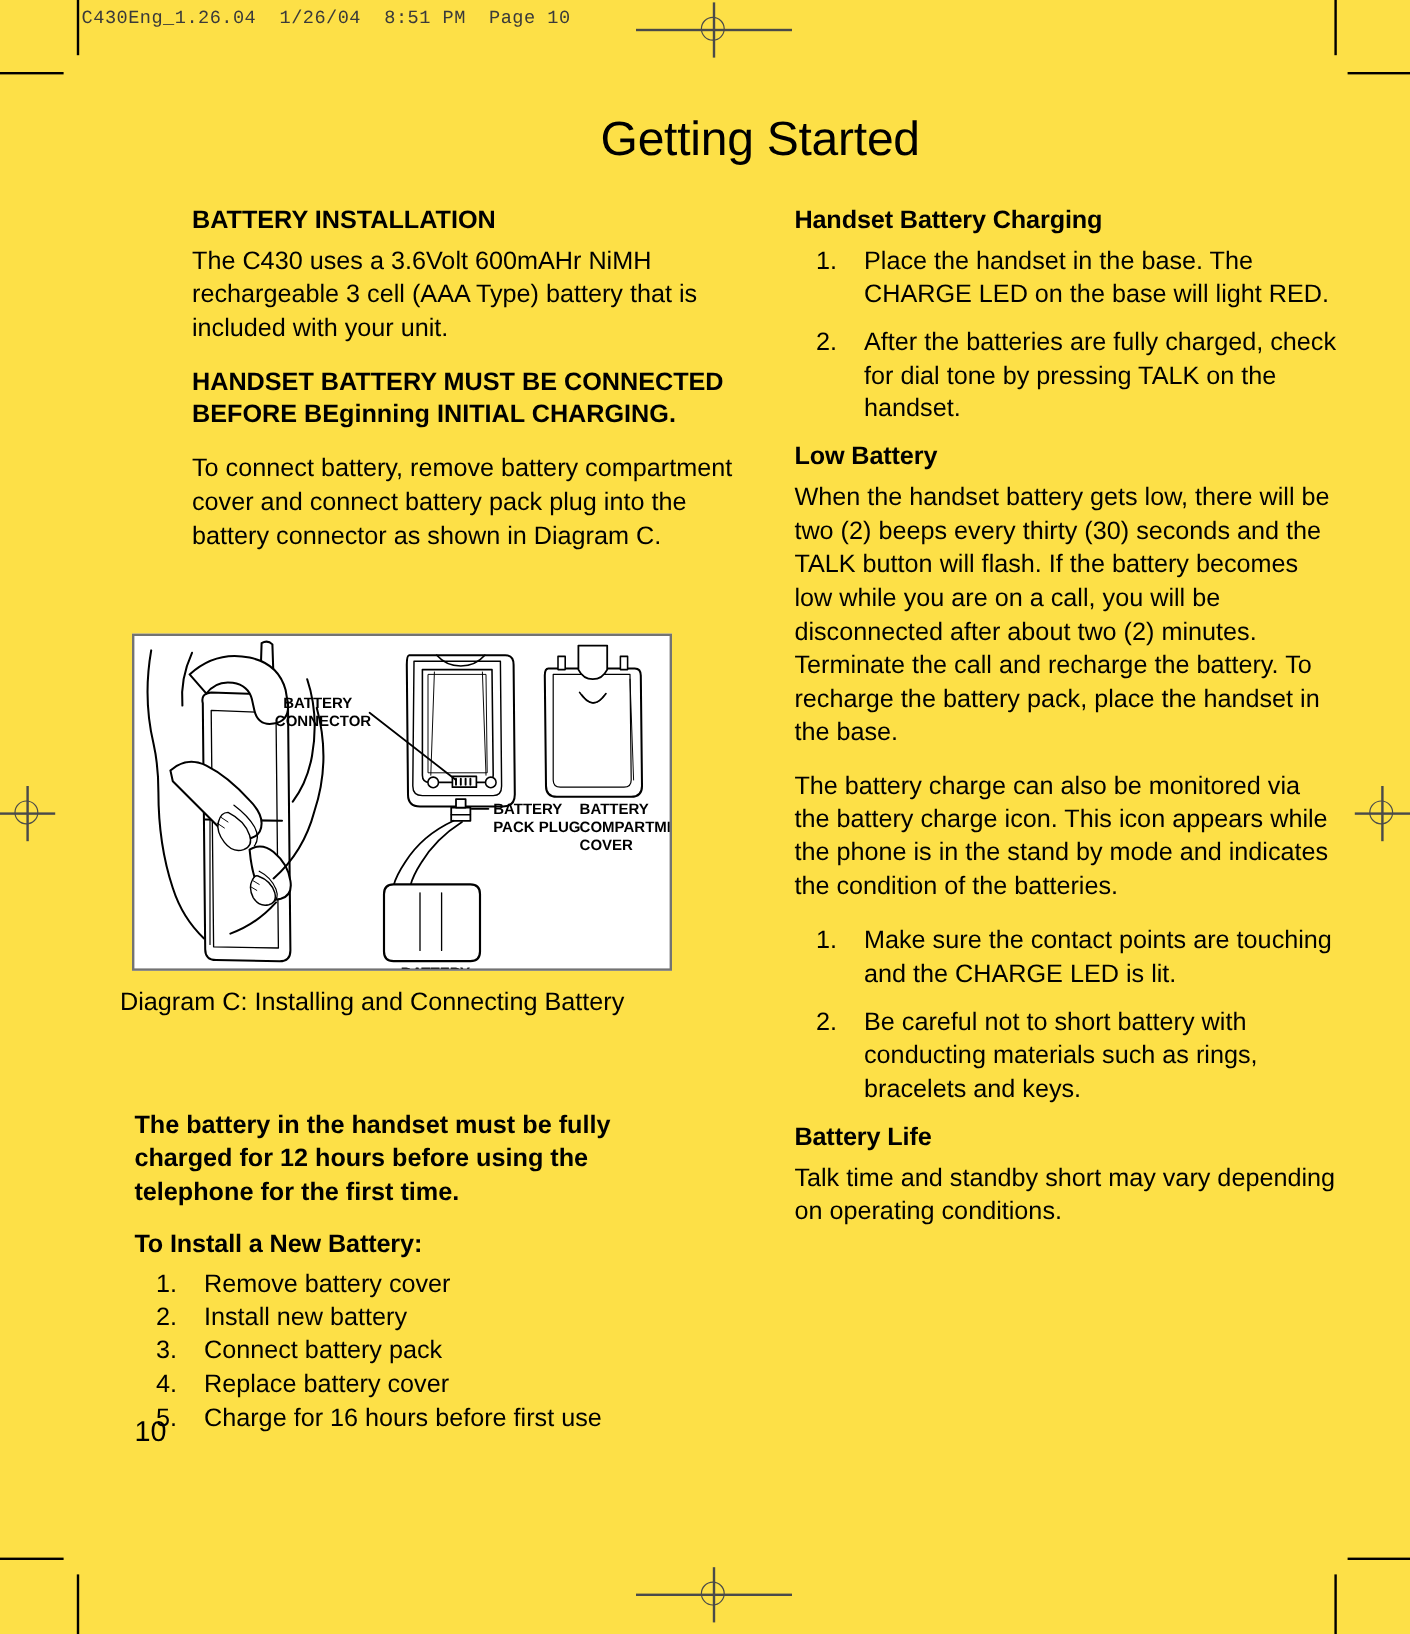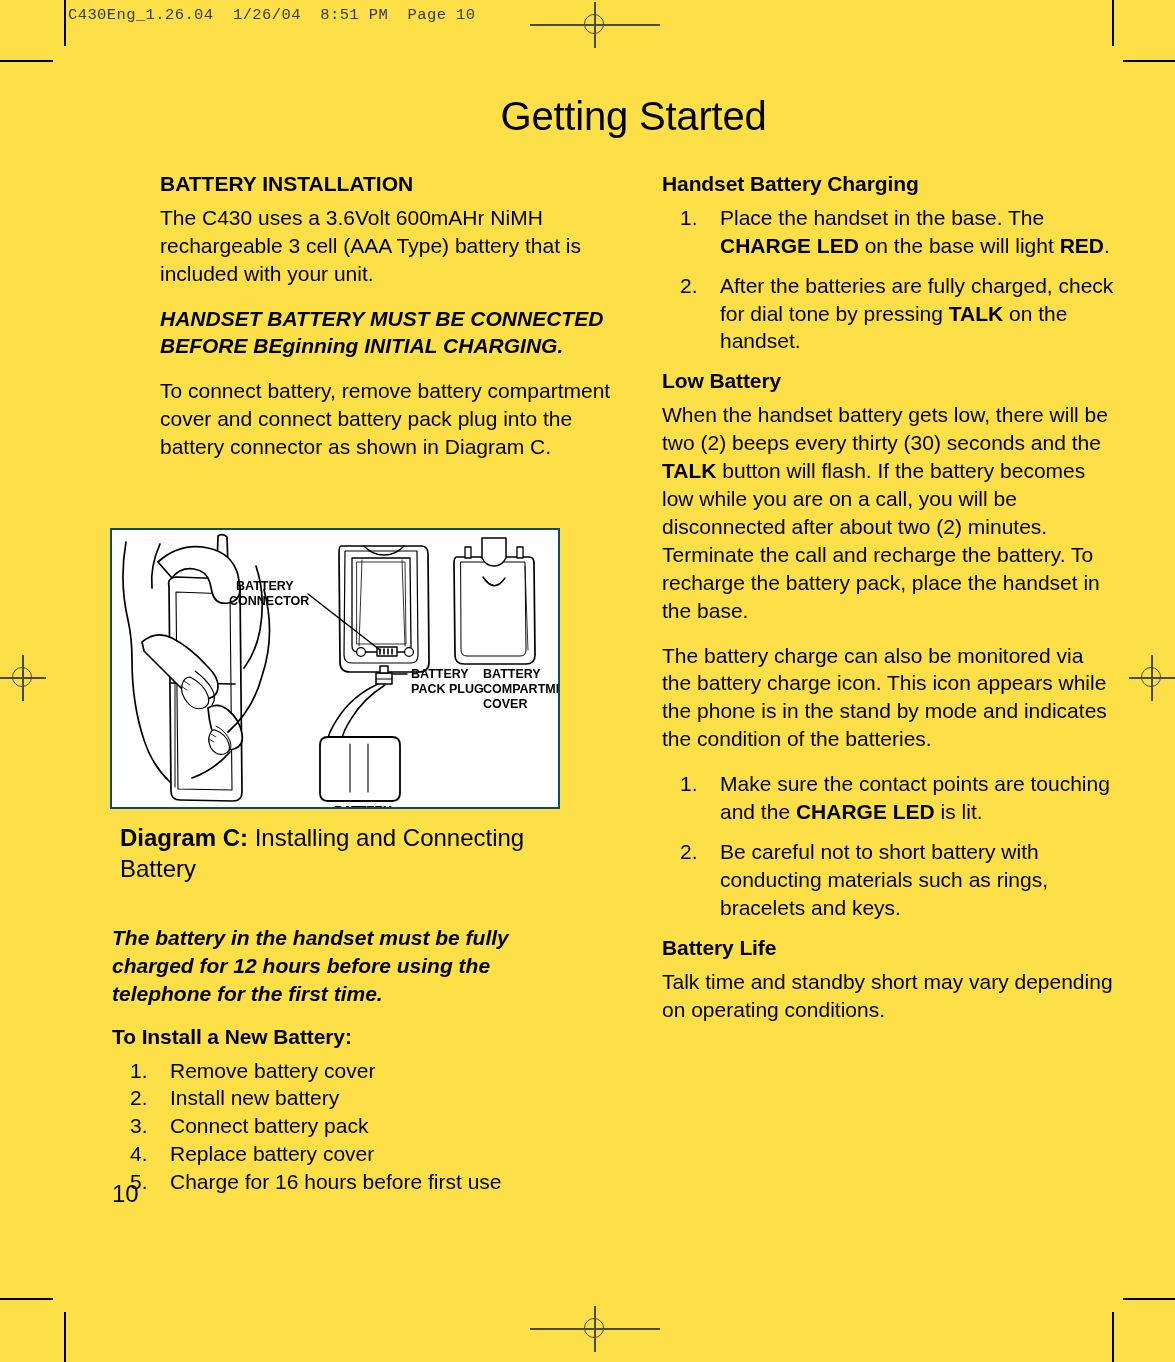--- a/index.html
+++ b/index.html
@@ -103,23 +103,22 @@
   p.body {
     font-size: 21px;
     line-height: 1.33;
     margin: 0 0 17px 0;
   }
   p.bold {
     font-size: 21px;
     font-weight: bold;
     line-height: 1.33;
     margin: 0 0 17px 0;
-    font-style: italic;
-  }
-  b { font-weight: bold; text-align: center; }
+  }
+  b { font-weight: normal; text-align: center; }
 
   ol.steps {
     margin: 0 0 14px 0;
     padding: 0;
     list-style: none;
   }
   ol.steps li {
     position: relative;
     font-size: 21px;
     line-height: 1.33;
@@ -135,32 +134,32 @@
   }
   ol.steps.compact li { margin-bottom: 0px; }
 
   
   .figure {
     position: absolute;
     left: 110px;
     top: 528px;
     width: 450px;
     height: 281px;
-    border: 2px solid #0c4a6e;
+    border: 2px solid #737373;
     box-sizing: border-box;
     background: #fff;
   }
   .figure svg { display: block; }
 
   .caption {
     position: absolute;
-    left: 120px;
+    left: 100px;
     top: 822px;
     width: 470px;
-    font-size: 24px;
+    font-size: 21px;
     line-height: 1.3;
   }
 
   
   .lower-left {
     position: absolute;
     left: 112px;
     top: 924px;
     width: 455px;
   }

